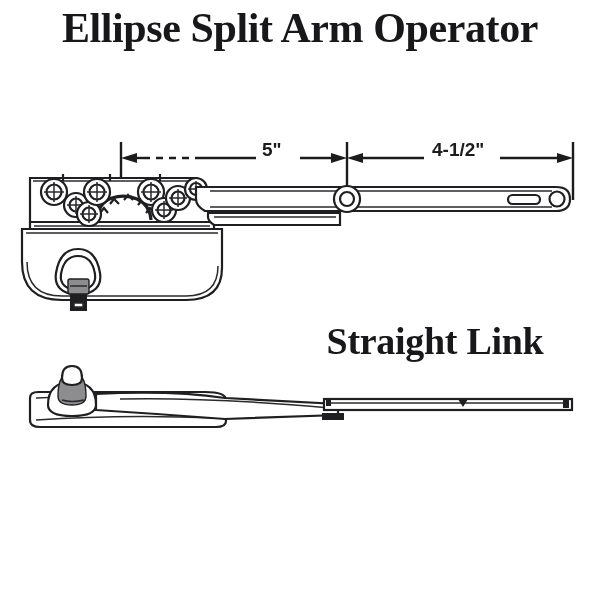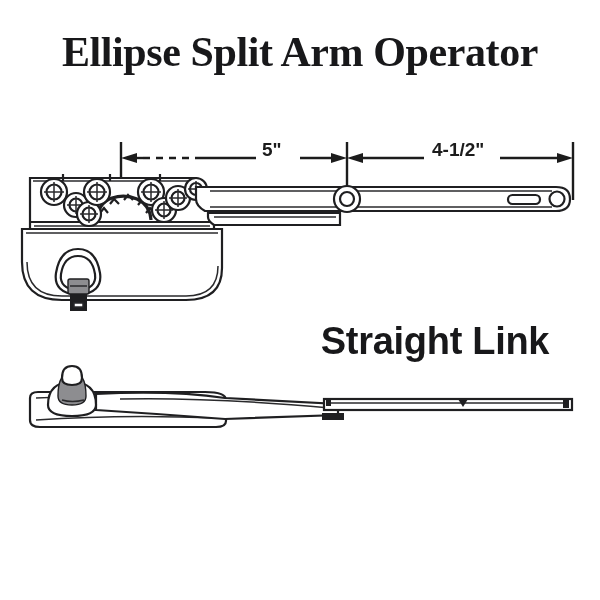--- a/index.html
+++ b/index.html
@@ -27,29 +27,28 @@
     top: 6px;
     width: 600px;
     text-align: center;
     font-family: "Liberation Serif", "DejaVu Serif", serif;
     font-size: 42px;
     font-weight: 700;
     letter-spacing: -0.4px;
     color: #18181a;
     line-height: 1.05;
     white-space: nowrap;
-    margin-top: 24px;
   }
   .title-sub {
     position: absolute;
     left: 290px;
     top: 322px;
     width: 290px;
     text-align: center;
-    font-family: Liberation Sans, sans-serif;
+    font-family: Liberation Serif, serif;
     font-size: 38px;
     font-weight: 700;
     letter-spacing: -0.3px;
     color: #18181a;
     line-height: 1.05;
     white-space: nowrap;
   }
   .dim-label {
     position: absolute;
     font-family: "Liberation Sans", "DejaVu Sans", sans-serif;

